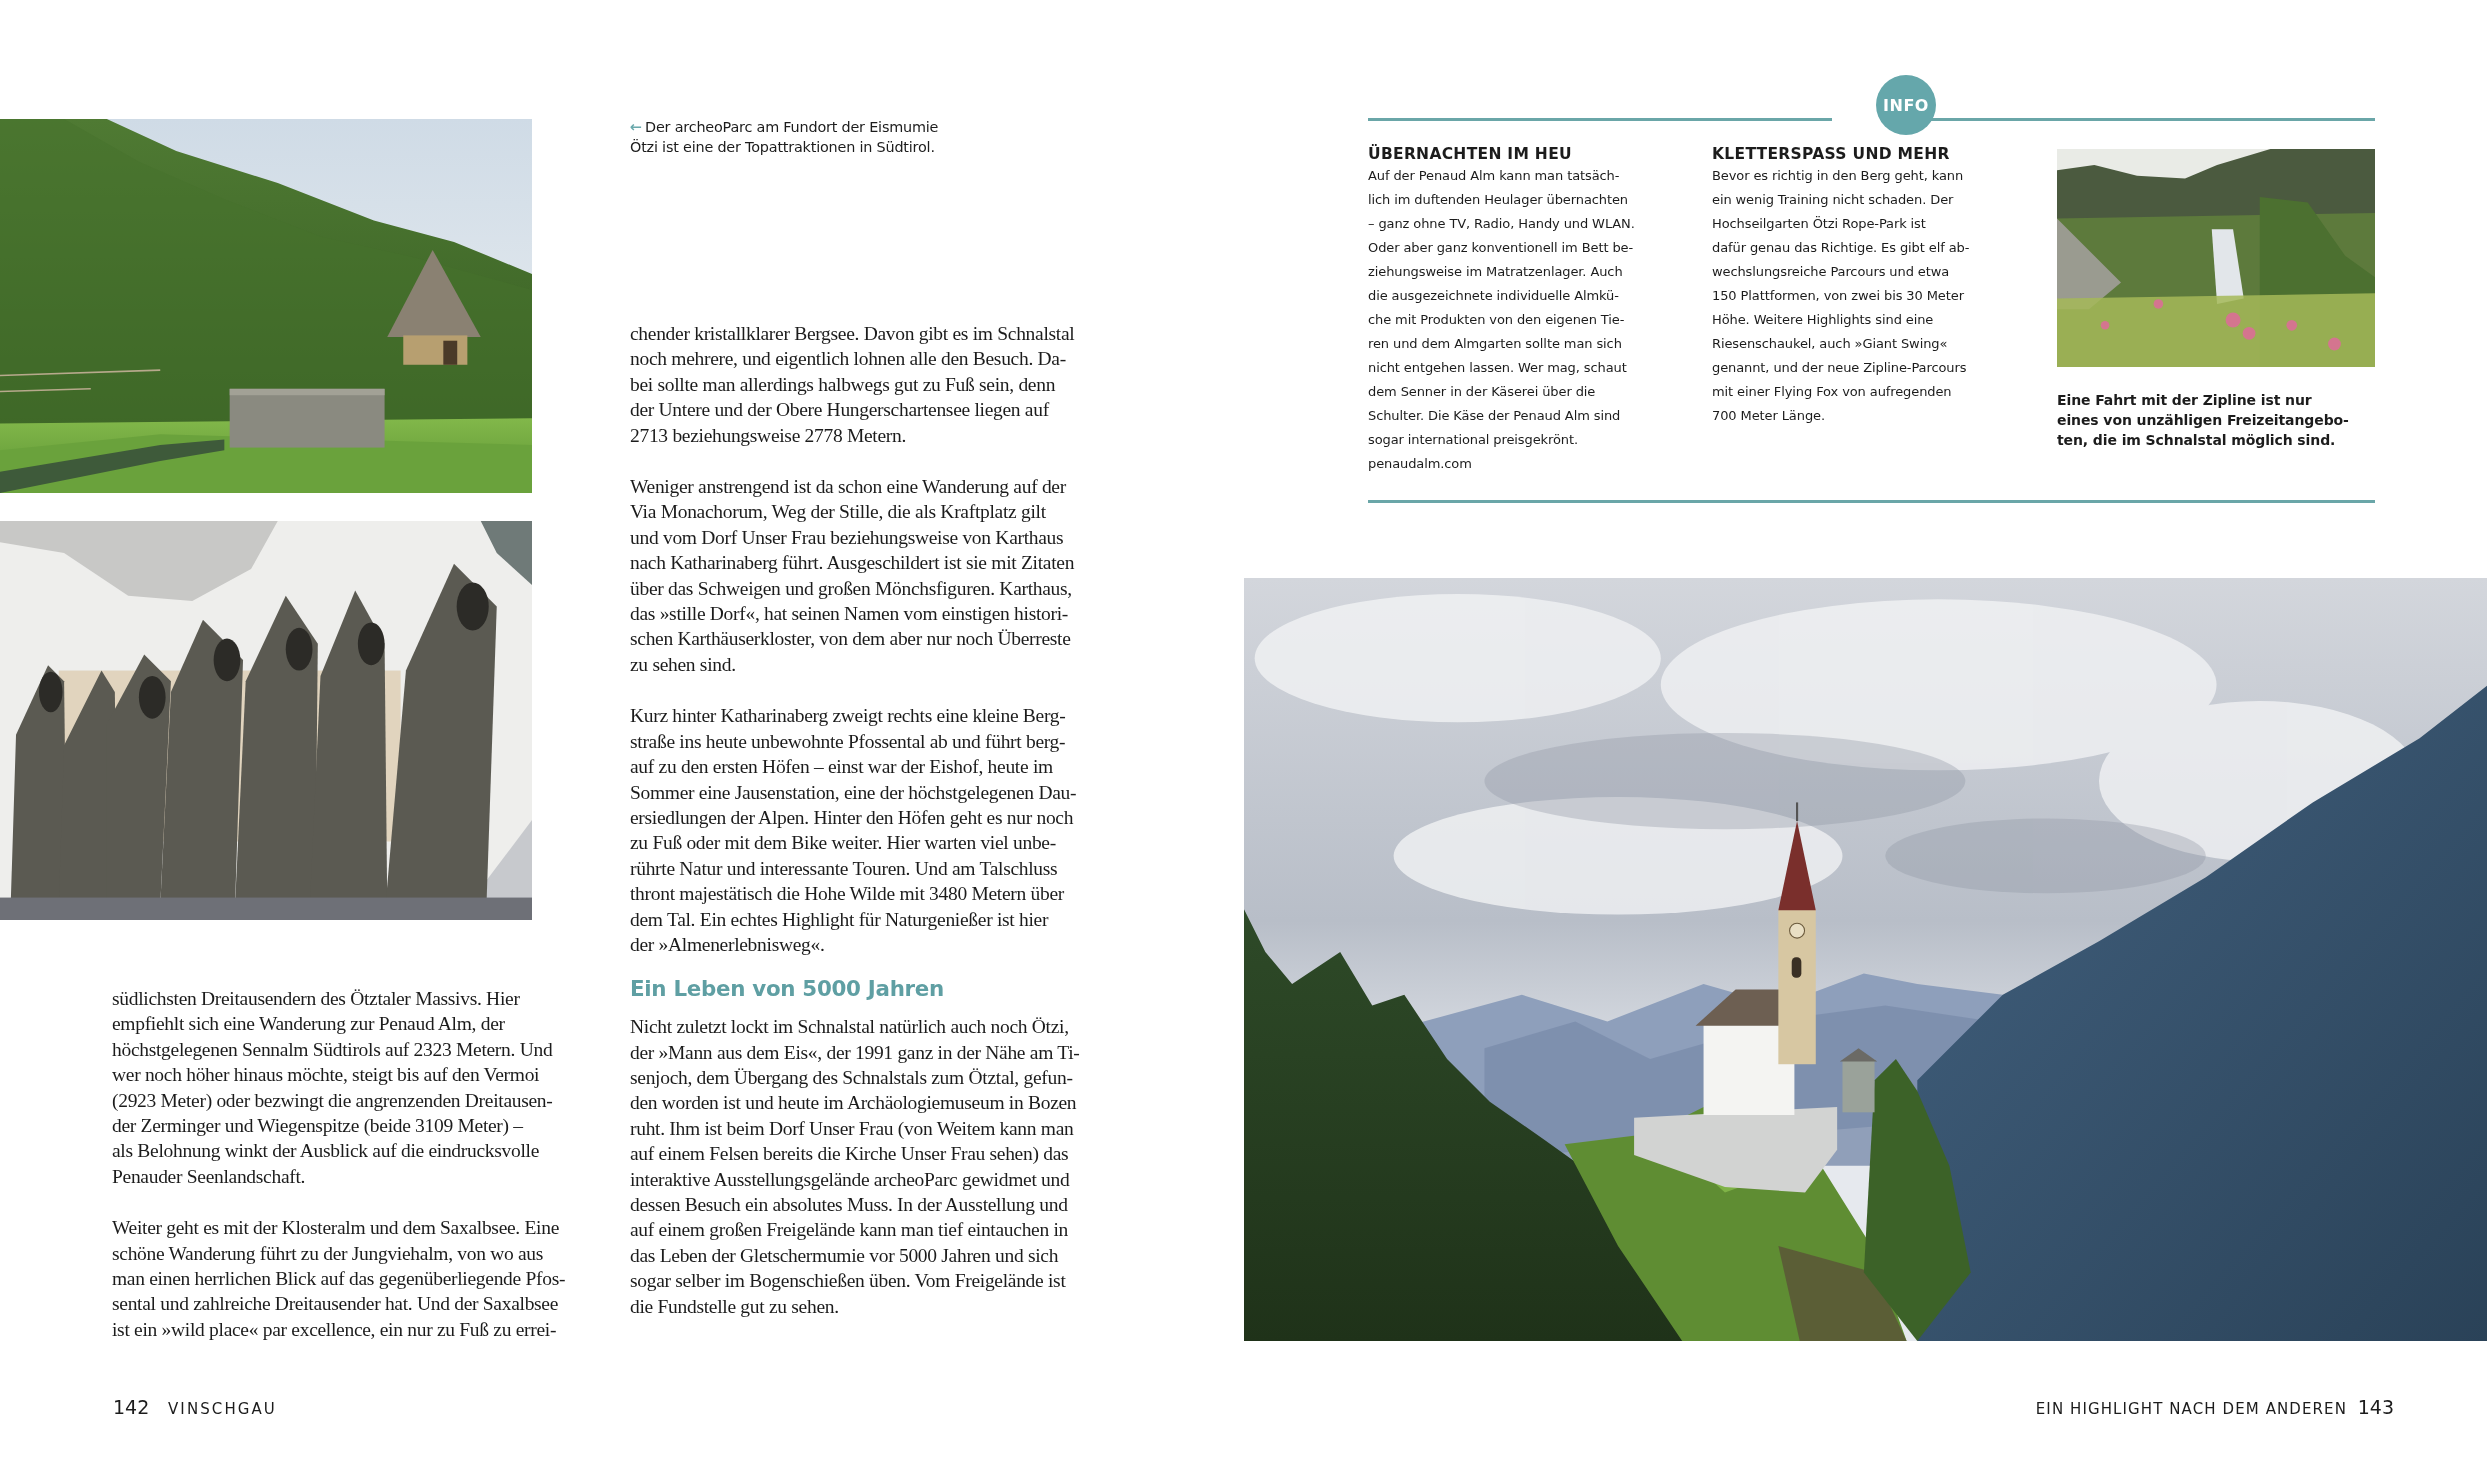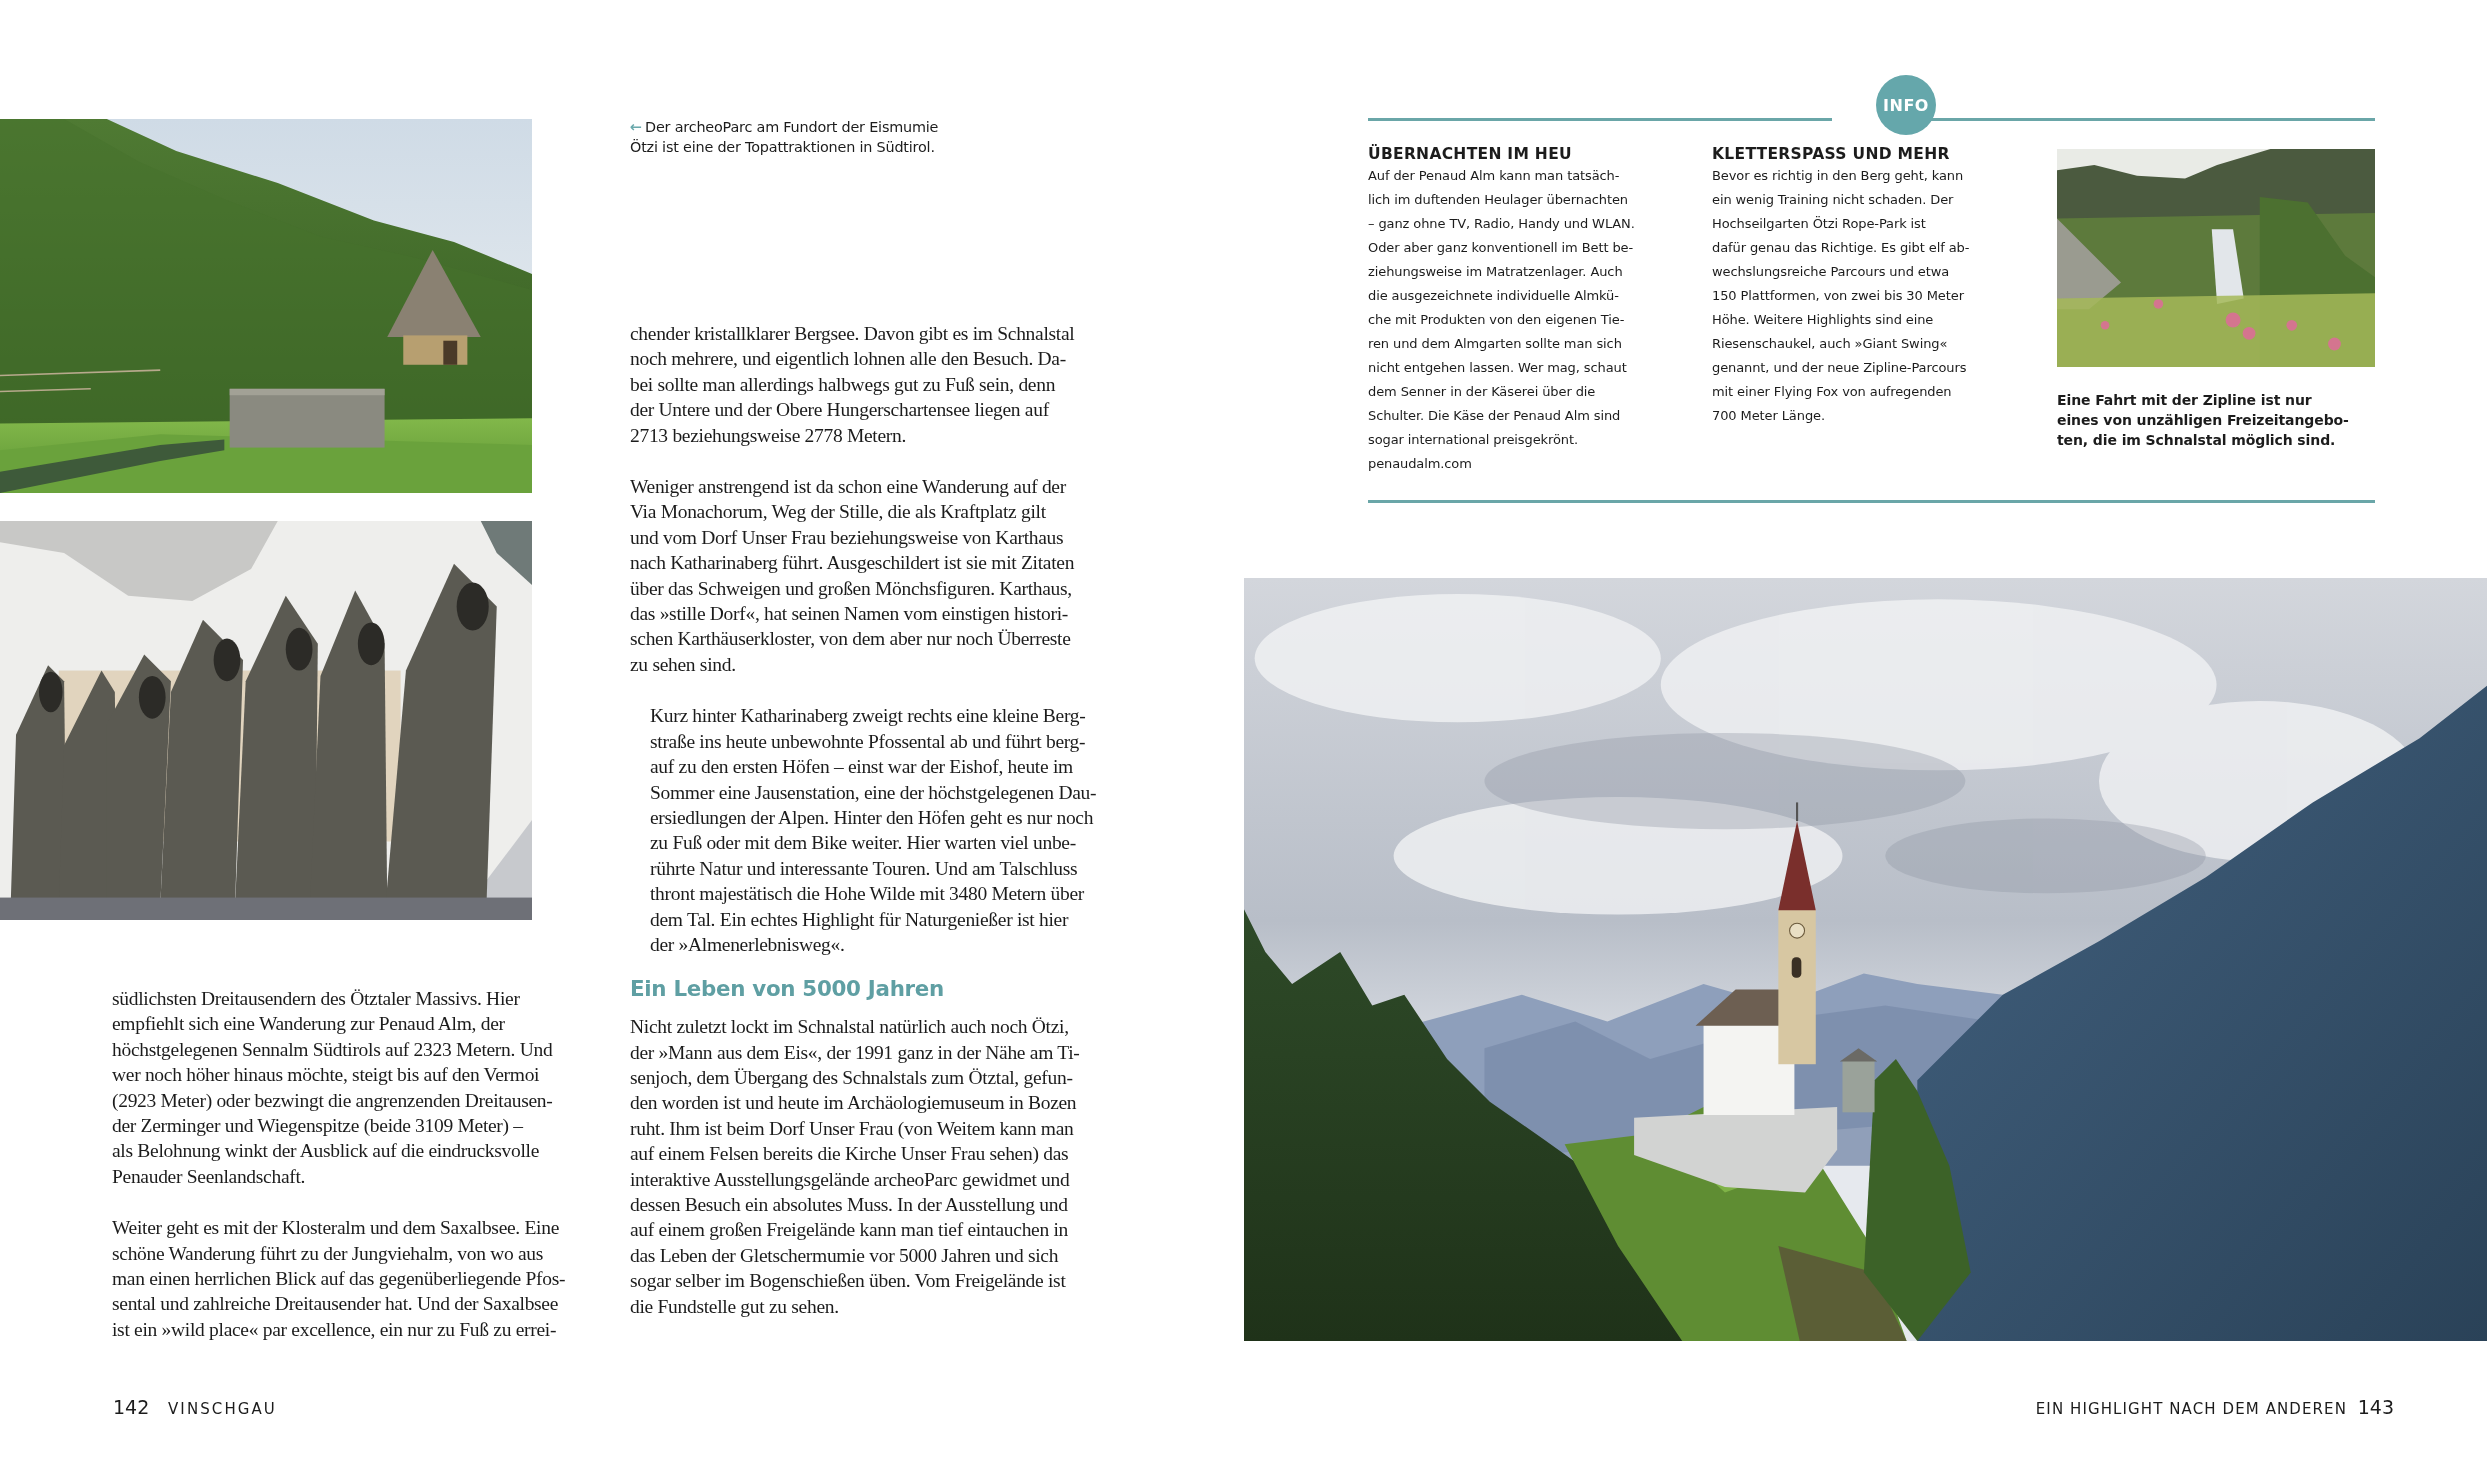--- a/index.html
+++ b/index.html
@@ -123,21 +123,21 @@
 der Untere und der Obere Hungerschartensee liegen auf
 2713 beziehungsweise 2778 Metern.</p>
   <p>Weniger anstrengend ist da schon eine Wanderung auf der
 Via Monachorum, Weg der Stille, die als Kraftplatz gilt
 und vom Dorf Unser Frau beziehungsweise von Karthaus
 nach Katharinaberg führt. Ausgeschildert ist sie mit Zitaten
 über das Schweigen und großen Mönchsfiguren. Karthaus,
 das »stille Dorf«, hat seinen Namen vom einstigen histori-
 schen Karthäuserkloster, von dem aber nur noch Überreste
 zu sehen sind.</p>
-  <p style="margin-bottom:18px;margin-left:20px;">Kurz hinter Katharinaberg zweigt rechts eine kleine Berg-
+  <p style="margin-bottom:18px;">Kurz hinter Katharinaberg zweigt rechts eine kleine Berg-
 straße ins heute unbewohnte Pfossental ab und führt berg-
 auf zu den ersten Höfen – einst war der Eishof, heute im
 Sommer eine Jausenstation, eine der höchstgelegenen Dau-
 ersiedlungen der Alpen. Hinter den Höfen geht es nur noch
 zu Fuß oder mit dem Bike weiter. Hier warten viel unbe-
 rührte Natur und interessante Touren. Und am Talschluss
 thront majestätisch die Hohe Wilde mit 3480 Metern über
 dem Tal. Ein echtes Highlight für Naturgenießer ist hier
 der »Almenerlebnisweg«.</p>
   <div class="sans subhead" style="margin-bottom:11.8px;">Ein Leben von 5000 Jahren</div>

